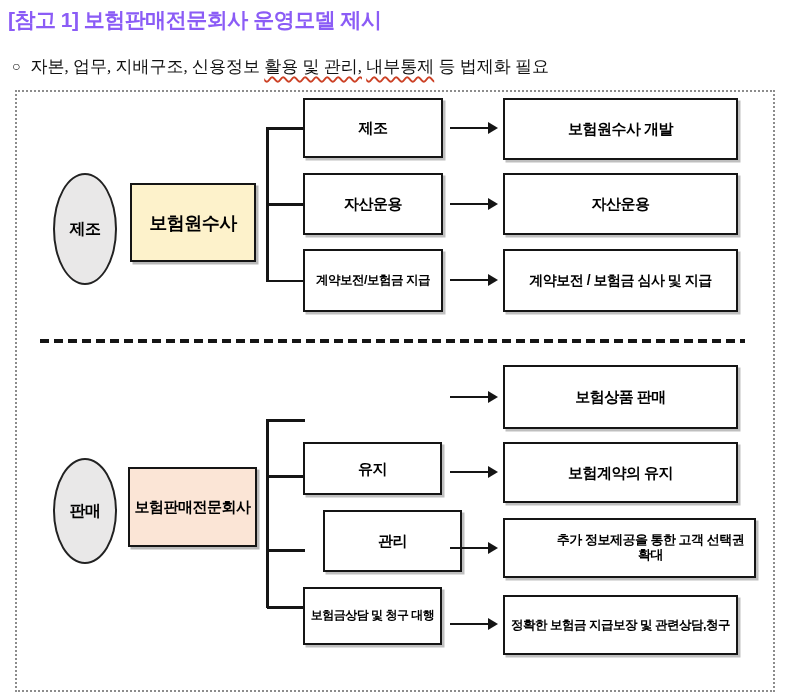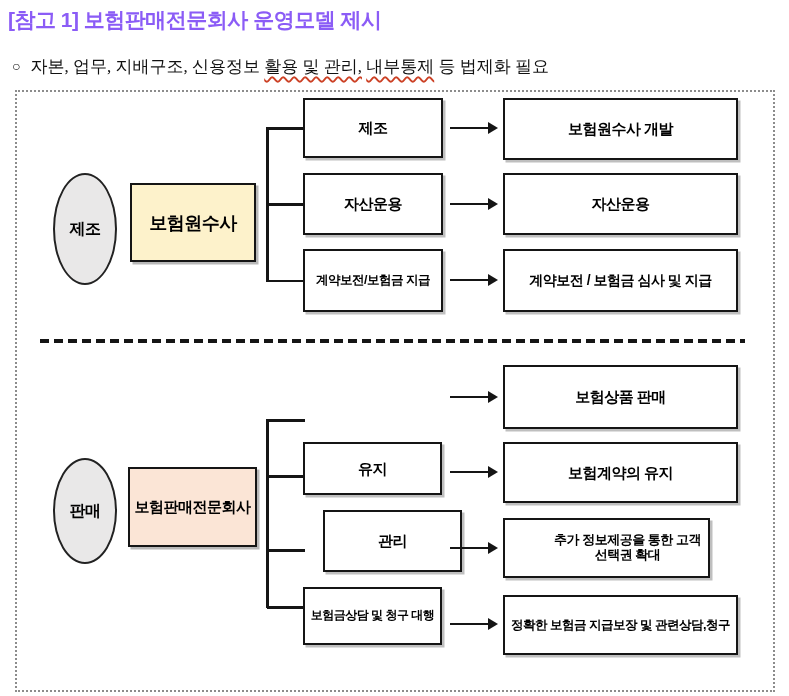--- a/index.html
+++ b/index.html
@@ -136,20 +136,20 @@
   <div class="arrow" style="left:450px;top:466px;"></div>
   <div class="arrow" style="left:450px;top:542px;"></div>
   <div class="arrow" style="left:450px;top:618px;"></div>
 
   <div class="fbox" style="left:503px;top:365px;width:235px;height:64px;">
     <span>보험상품 판매</span>
   </div>
   <div class="fbox" style="left:503px;top:442px;width:235px;height:61px;">
     <span>보험계약의 유지</span>
   </div>
-  <div class="fbox" style="left:503px;top:518px;width:207px;height:60px;font-size:13px;padding-left:44px;">
+  <div class="fbox" style="left:503px;top:518px;width:253px;height:60px;font-size:13px;padding-left:44px;">
     <span>추가 정보제공을 통한 고객 선택권 확대</span>
   </div>
   <div class="fbox" style="left:503px;top:595px;width:235px;height:60px;font-size:12.5px;">
     <span>정확한 보험금 지급보장 및 관련상담,청구</span>
   </div>
 
 </div>
 
 </body></html>

